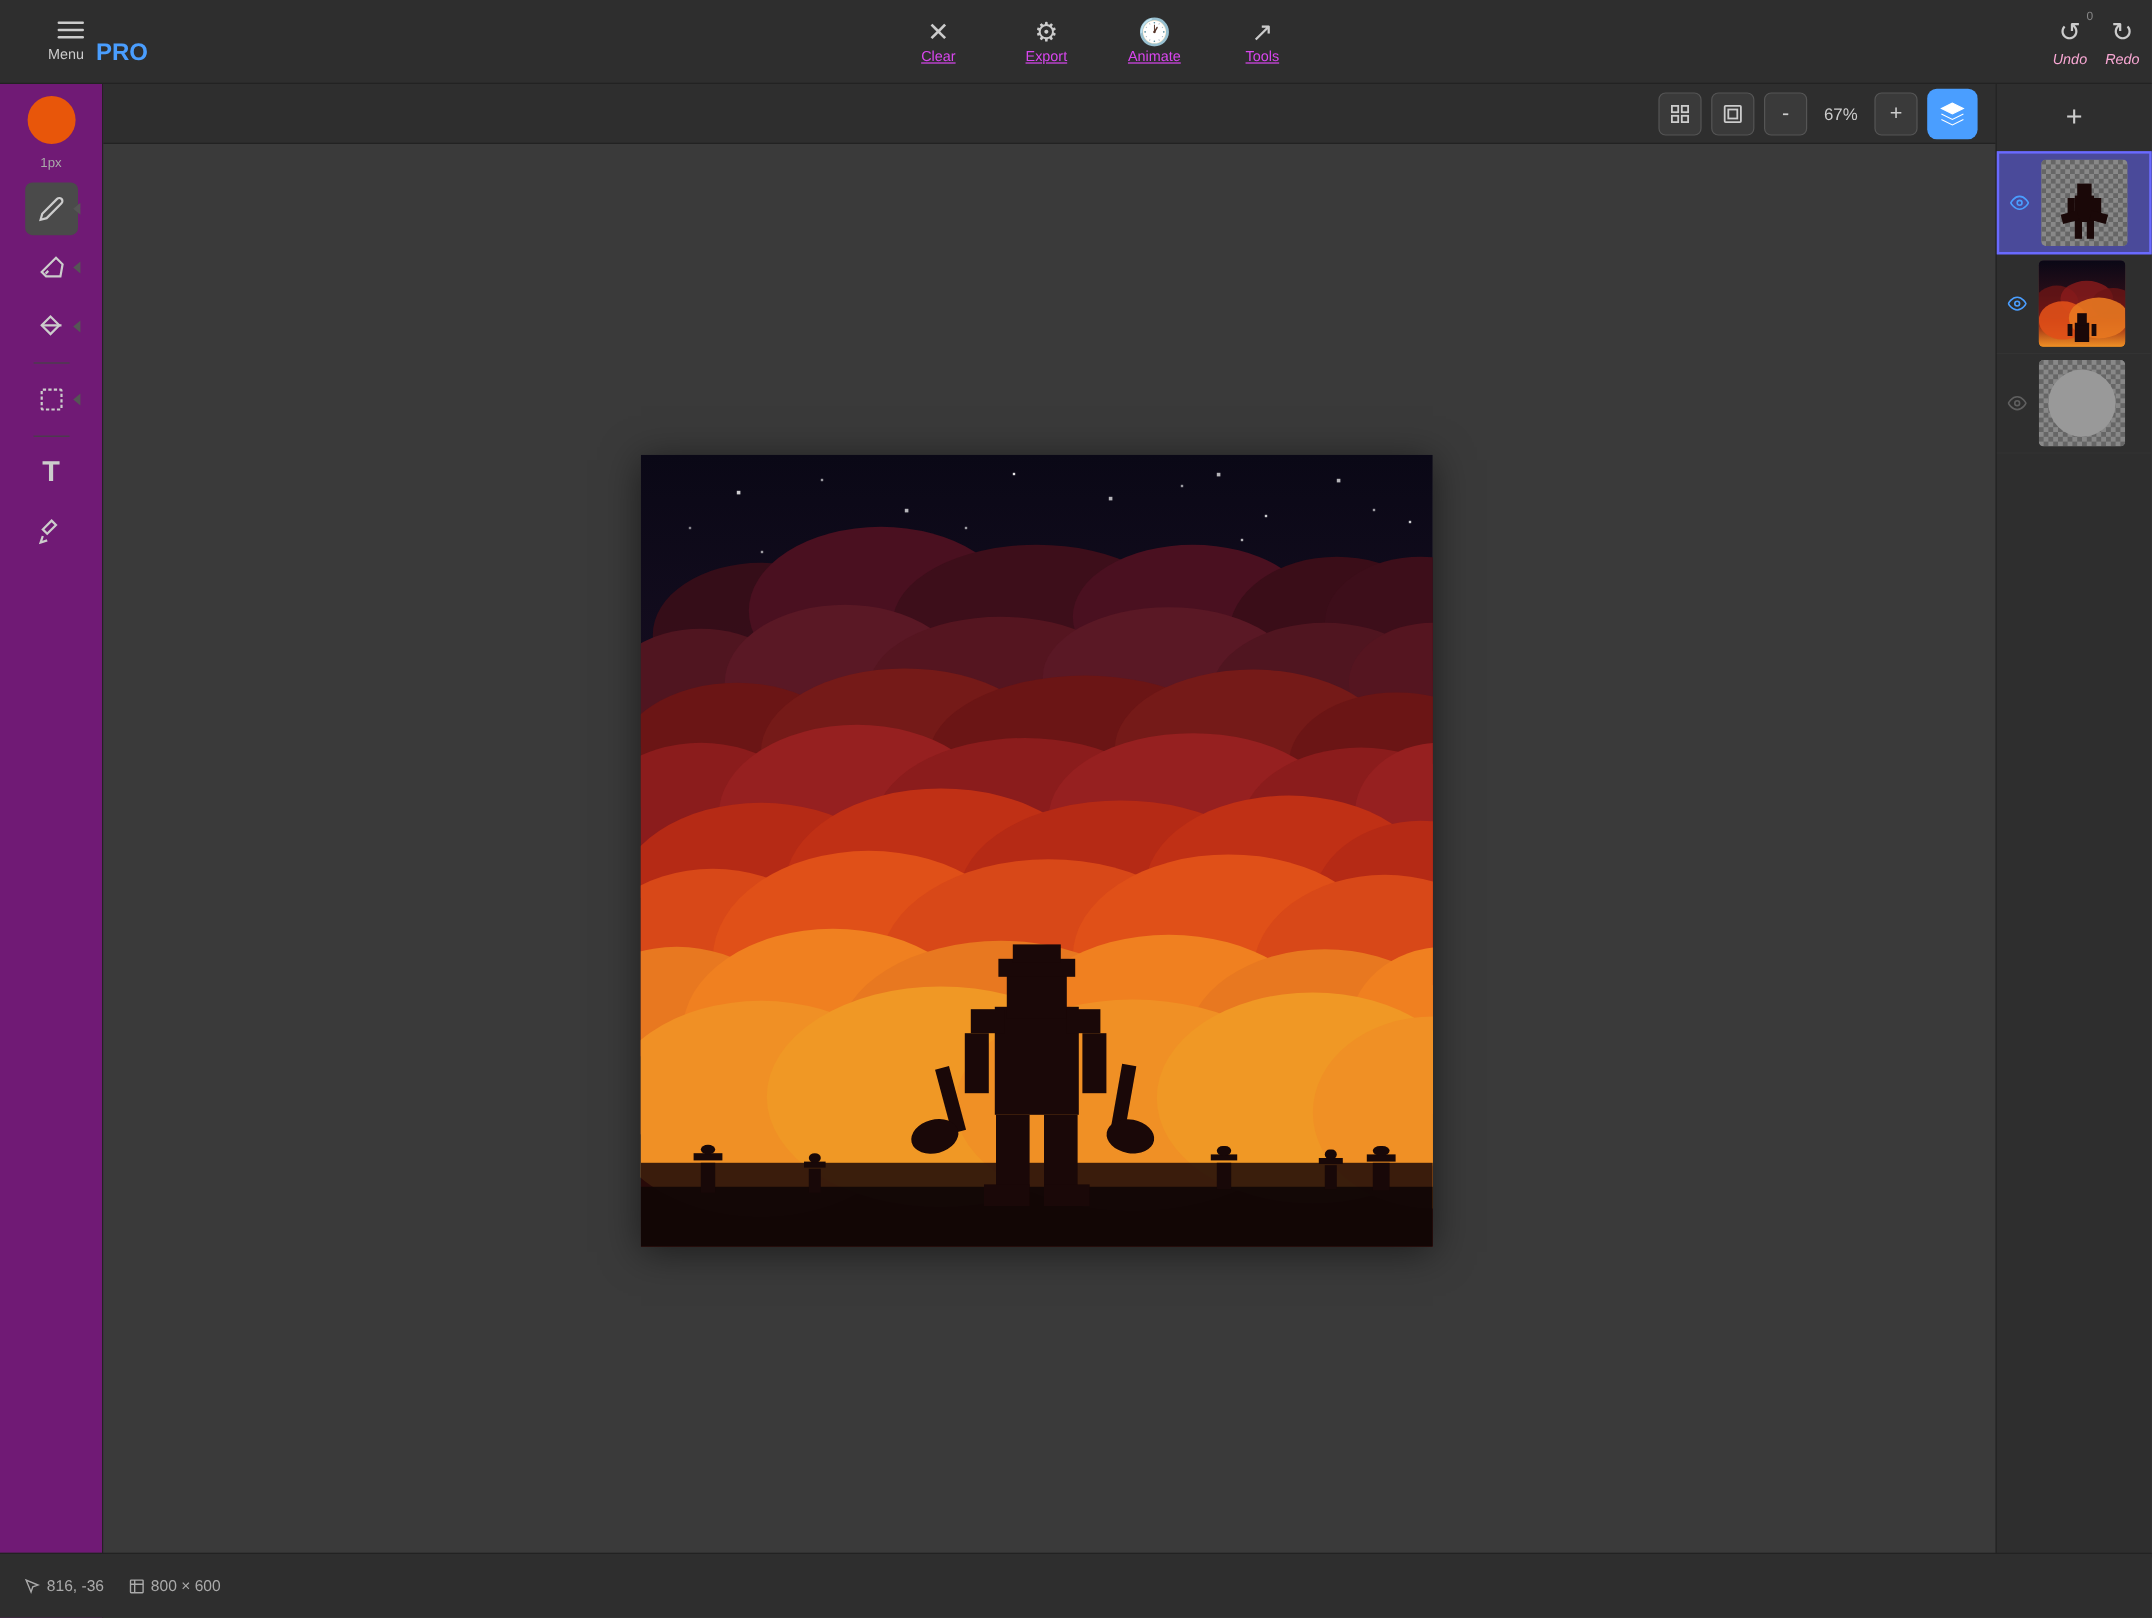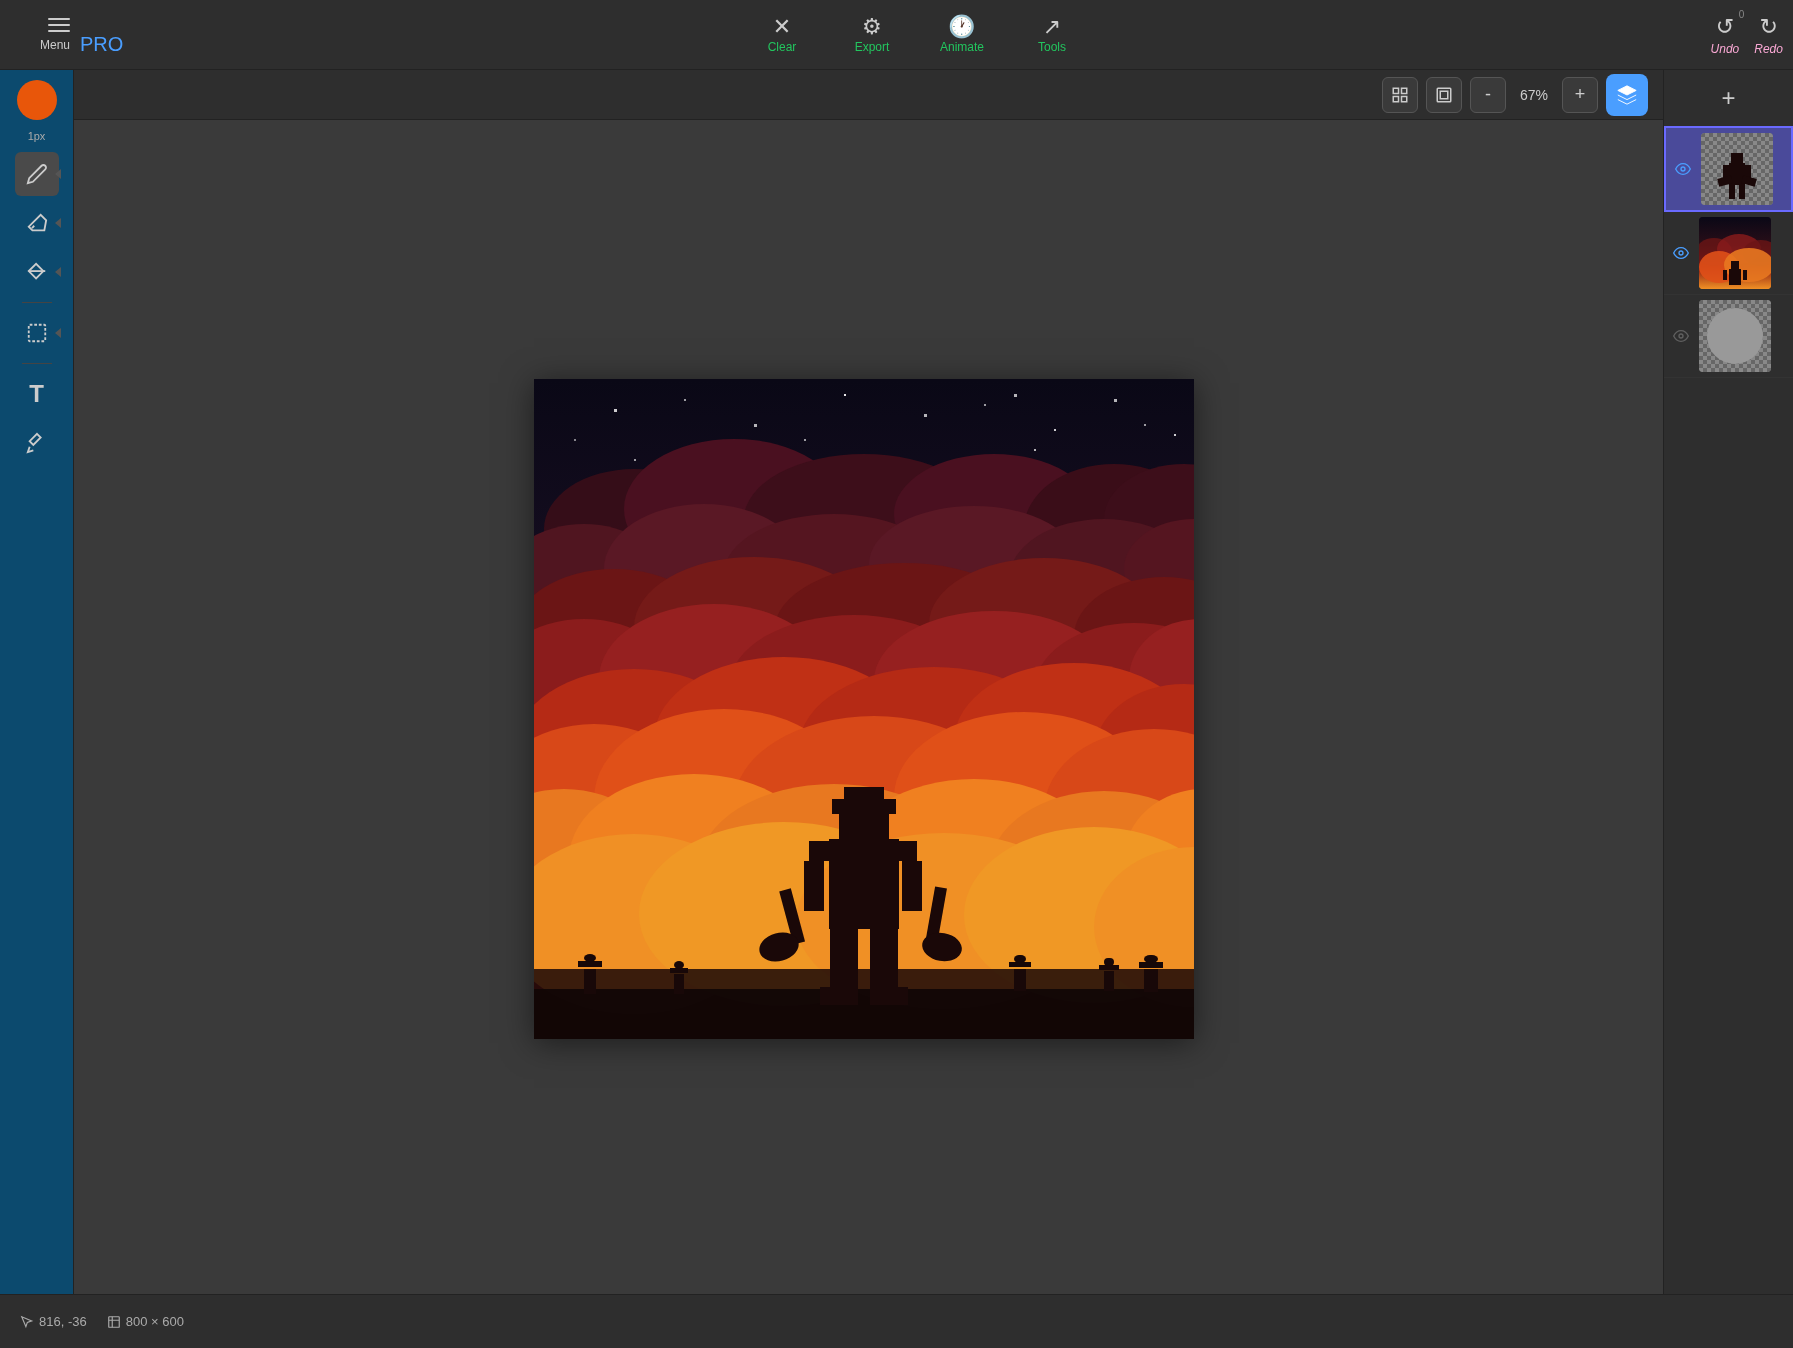--- a/index.html
+++ b/index.html
@@ -48,21 +48,21 @@
       border-radius: 1px;
     }
     .menu-btn .menu-label {
       font-size: 12px;
       color: #ccc;
       margin-top: 2px;
     }
     .pro-label {
       color: #4a9eff;
       font-size: 20px;
-      font-weight: normal;
+      font-weight: bold;
       margin-left: 10px;
       margin-right: auto;
       margin-top: 20px;
     }
     .topbar-actions {
       display: flex;
       align-items: center;
       gap: 40px;
       margin: 0 auto;
     }
@@ -74,21 +74,22 @@
       gap: 2px;
       min-width: 50px;
     }
     .topbar-action .action-icon {
       font-size: 22px;
       color: #ccc;
       line-height: 1;
     }
     .topbar-action .action-label {
       font-size: 12px;
-      color: #22c55e;
+      color: #d946ef;
+      text-decoration: underline;
     }
     .topbar-right {
       display: flex;
       align-items: center;
       gap: 20px;
       margin-left: auto;
     }
     .undo-redo {
       display: flex;
       align-items: center;
@@ -119,23 +120,23 @@
     }
     .undo-wrapper {
       position: relative;
     }
 
     
     #left-toolbar {
       position: absolute;
       top: 70px;
       left: 0;
-      width: 74px;
+      width: 86px;
       bottom: 0;
-      background: #0c4a6e;
+      background: #701a75;
       display: flex;
       flex-direction: column;
       align-items: center;
       padding-top: 10px;
       gap: 5px;
       z-index: 100;
       border-right: 1px solid #222;
     }
     .color-swatch {
       width: 40px;

